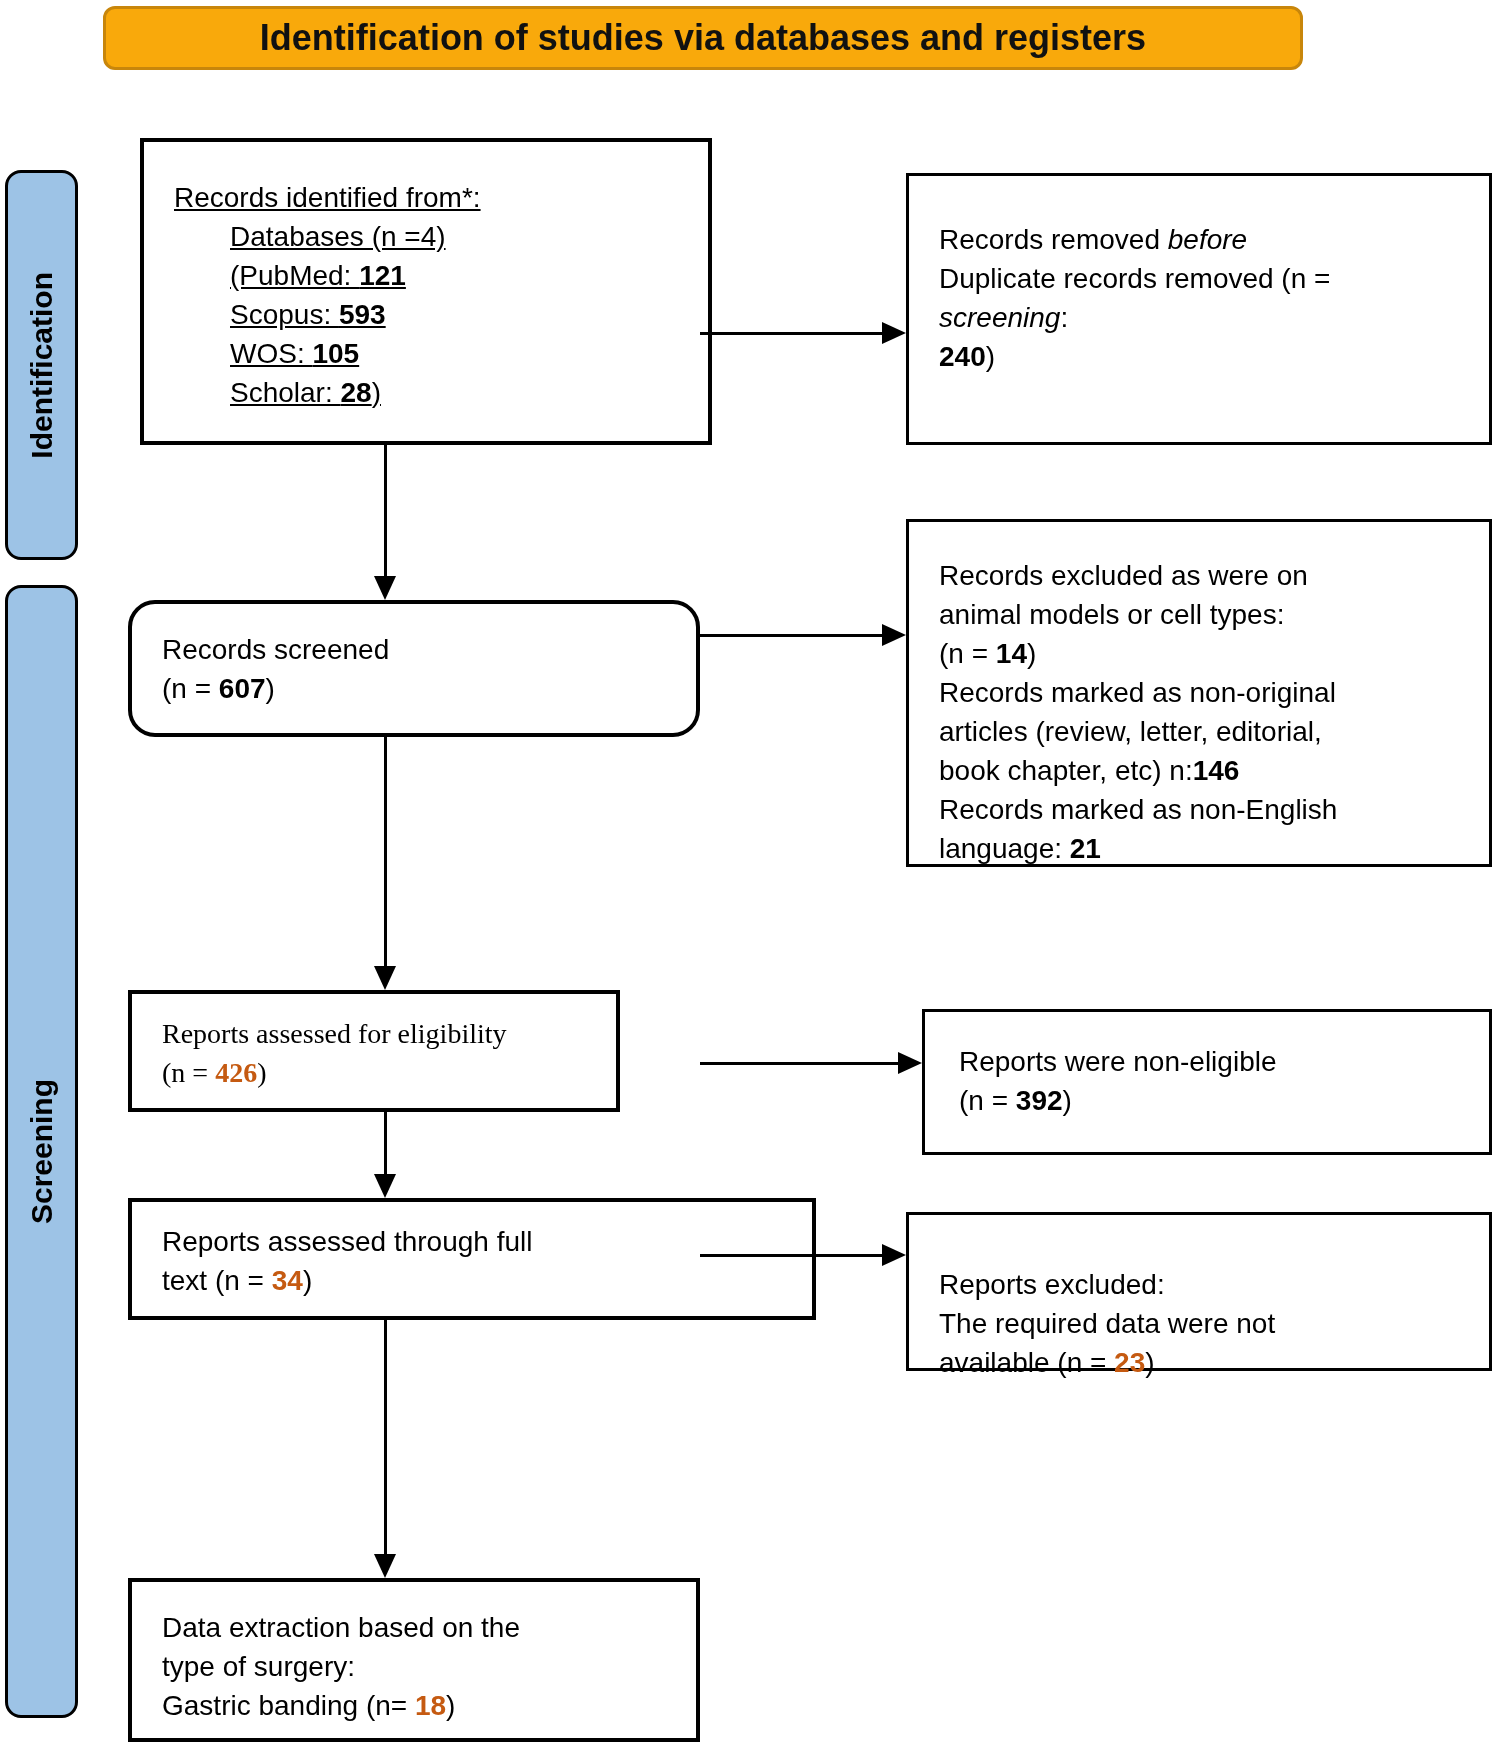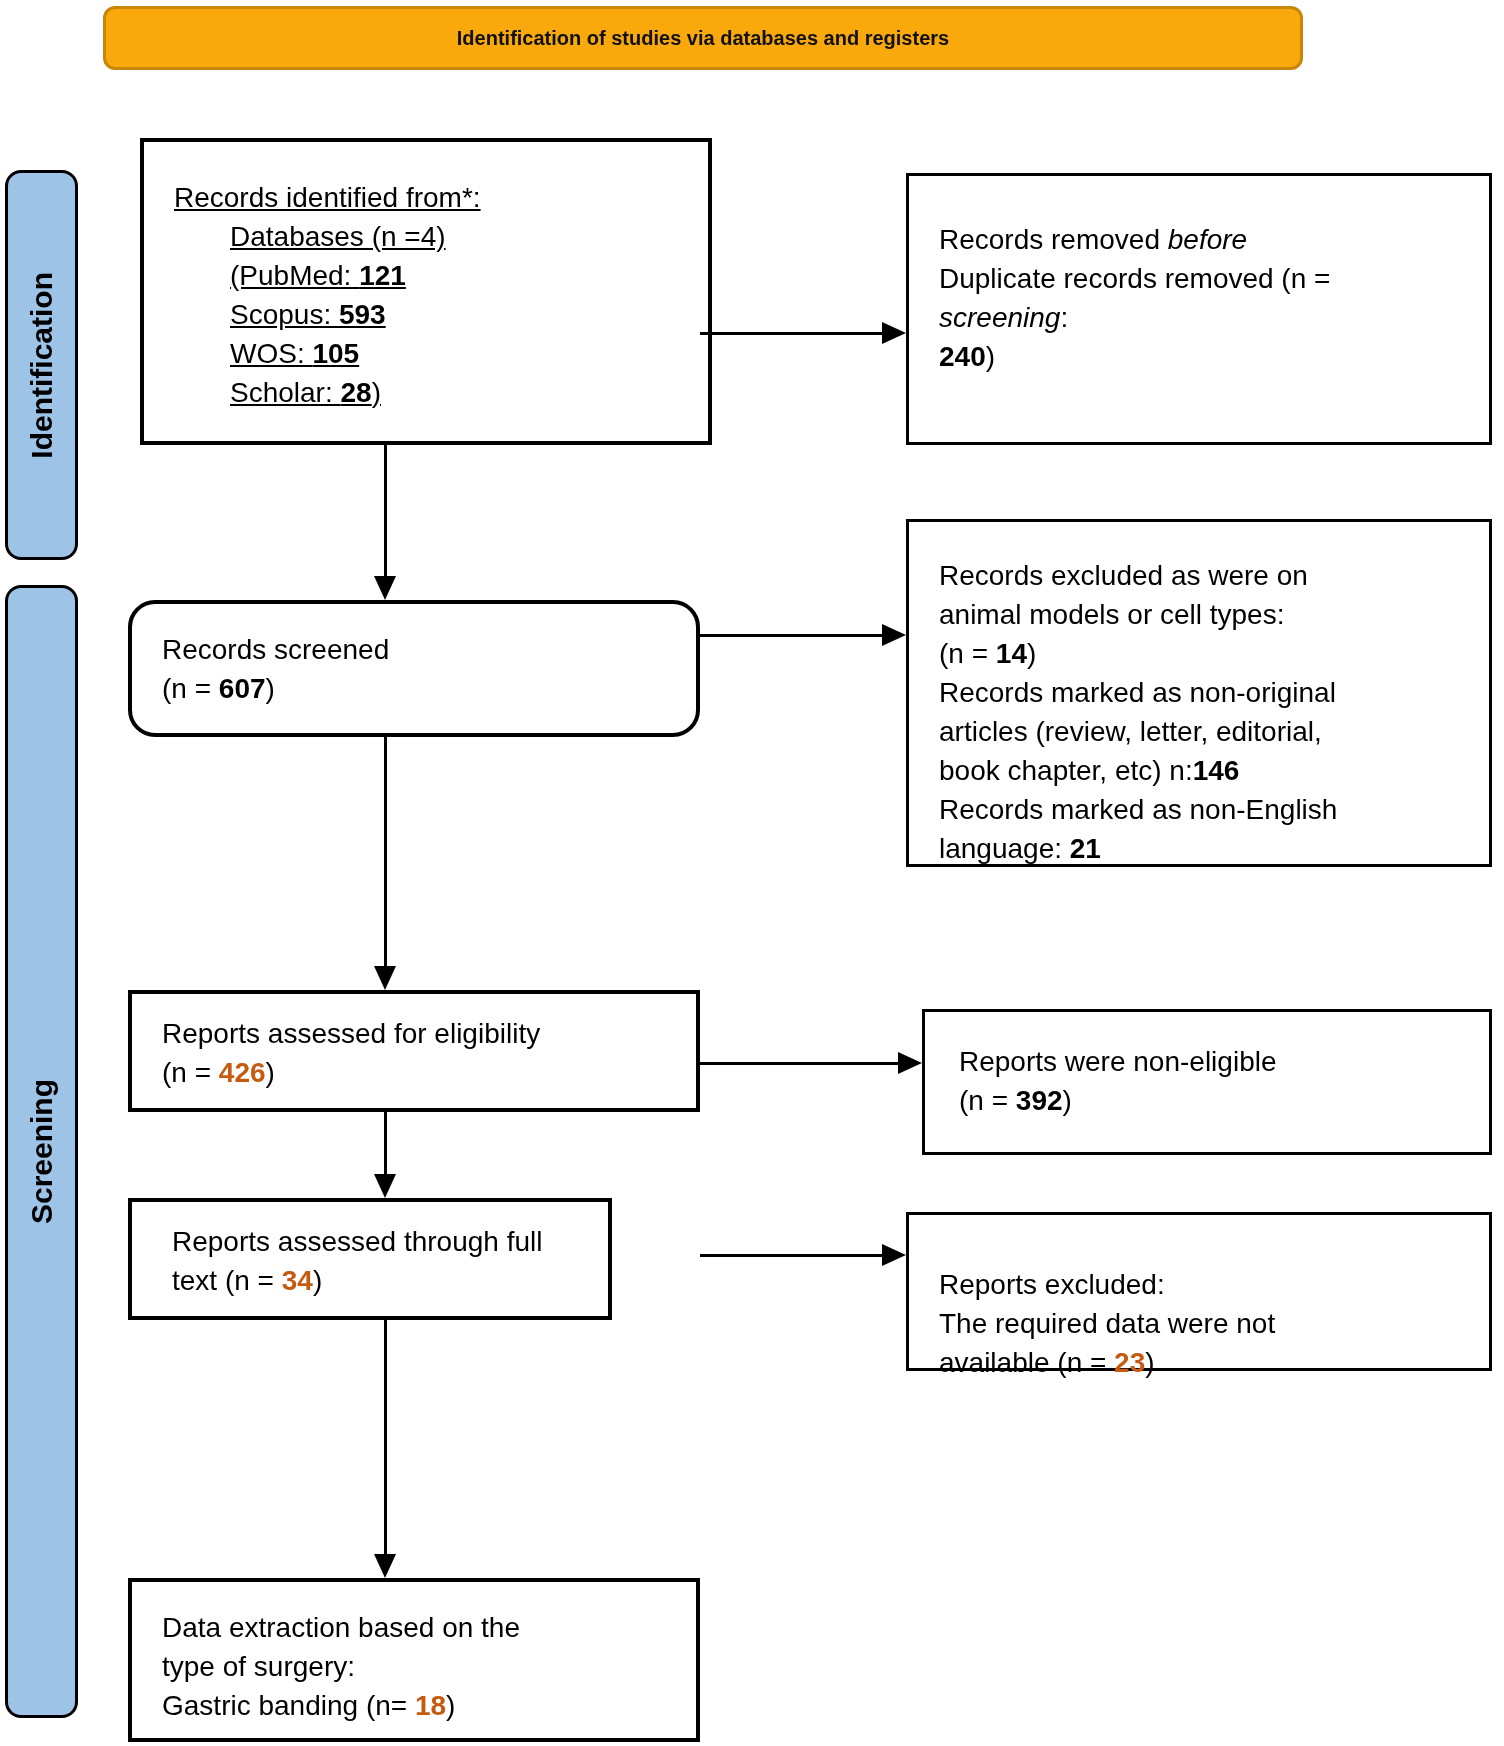--- a/index.html
+++ b/index.html
@@ -10,21 +10,21 @@
   }
   html,body{margin:0;padding:0;background:#ffffff;}
   .canvas{
     position:relative;width:1504px;height:1746px;background:#ffffff;overflow:hidden;
     font-family:"Liberation Sans","DejaVu Sans",sans-serif;color:#000;
   }
   .banner{
     position:absolute;left:103px;top:6px;width:1200px;height:64px;
     background:var(--banner-fill);border:3px solid var(--banner-border);border-radius:12px;
     display:flex;align-items:center;justify-content:center;
-    font-size:20px;font-weight:bold;color:#111;box-sizing:border-box;text-align:right;
+    font-size:36px;font-weight:bold;color:#111;box-sizing:border-box;text-align:right;
   }
   .tab{
     position:absolute;left:5px;width:73px;background:var(--tab-fill);
     border:3px solid #000;border-radius:16px;box-sizing:border-box;
     display:flex;align-items:center;justify-content:center;
     font-size:30px;font-weight:bold;
   }
   .tab .vtext{
     writing-mode:vertical-rl;transform:rotate(180deg);white-space:nowrap;
   }
@@ -37,23 +37,23 @@
   .box.thick{border-width:4px;}
   .line{white-space:nowrap;}
   .indent{padding-left:56px;}
   .b{font-weight:bold;}
   .i{font-style:italic;}
   .o{font-weight:bold;color:var(--accent);}
   .box-identified{left:140px;top:138px;width:572px;height:307px;padding:36px 20px 0 30px;text-decoration:underline;}
   .box-removed{left:906px;top:173px;width:586px;height:272px;padding:44px 20px 0 30px;}
   .box-screened{left:128px;top:600px;width:572px;height:137px;padding:26px 20px 12px 30px;border-radius:27px;}
   .box-excluded1{left:906px;top:519px;width:586px;height:348px;padding:34px 20px 0 30px;}
-  .box-eligibility{left:128px;top:990px;width:572px;height:122px;padding:20px 20px 0 30px;}
+  .box-eligibility{left:128px;top:990px;width:492px;height:122px;padding:20px 20px 0 30px;font-family:Liberation Serif, serif;}
   .box-noneligible{left:922px;top:1009px;width:570px;height:146px;padding:30px 20px 0 34px;}
-  .box-fulltext{left:128px;top:1198px;width:484px;height:122px;padding:20px 20px 0 40px;}
+  .box-fulltext{left:128px;top:1198px;width:688px;height:122px;padding:20px 20px 0 30px;}
   .box-excluded2{left:906px;top:1212px;width:586px;height:159px;padding:50px 20px 0 30px;}
   .box-extraction{left:128px;top:1578px;width:572px;height:164px;padding:26px 20px 0 30px;}
   .varrow{position:absolute;width:22px;}
   .varrow .shaft{position:absolute;left:10px;top:0;width:3px;height:calc(100% - 22px);background:#000;}
   .varrow .head{position:absolute;left:0;bottom:0;width:0;height:0;
     border-left:11px solid transparent;border-right:11px solid transparent;border-top:24px solid #000;}
   .harrow{position:absolute;height:22px;}
   .harrow .shaft{position:absolute;left:0;top:10px;height:3px;width:calc(100% - 22px);background:#000;}
   .harrow .head{position:absolute;right:0;top:0;width:0;height:0;
     border-top:11px solid transparent;border-bottom:11px solid transparent;border-left:24px solid #000;}

